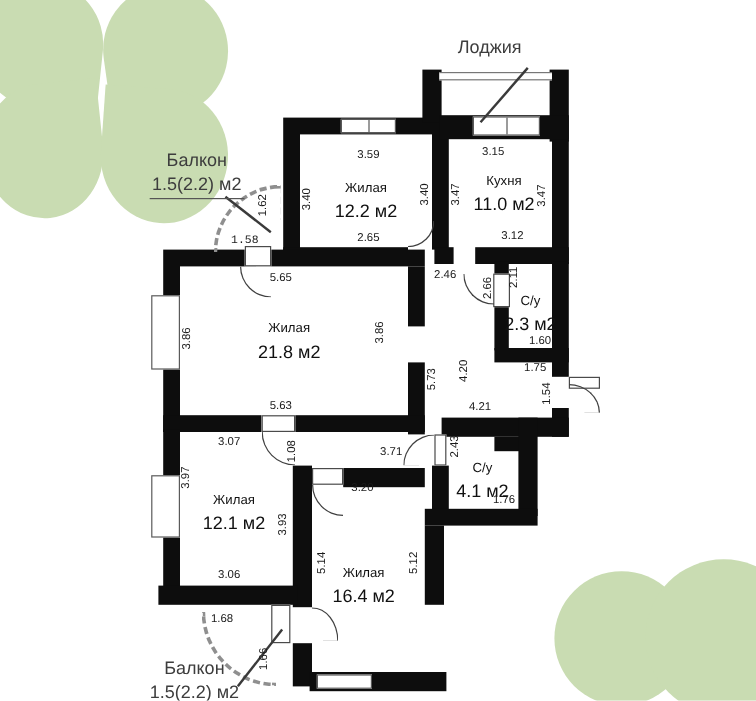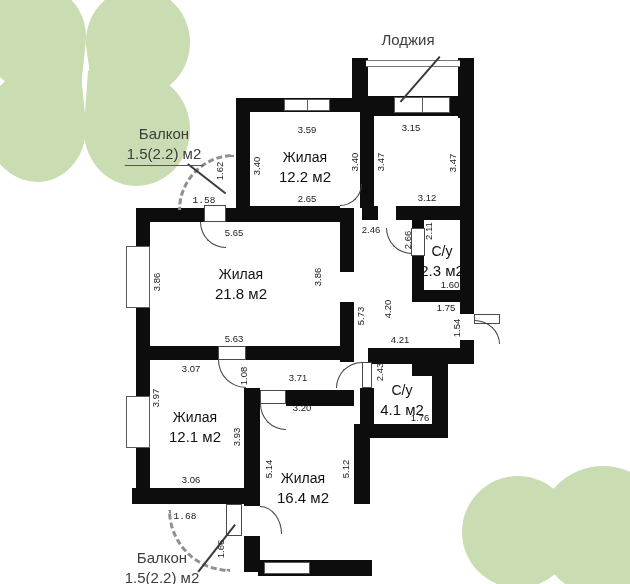--- a/index.html
+++ b/index.html
@@ -18,21 +18,21 @@
   .arc.tr{border-right-width:1.5px;border-top-width:1.5px;border-top-right-radius:100%;}
   .balc{border:0 dashed #8f8f8f;box-sizing:border-box;}
   .balc.tl{border-left-width:3px;border-top-width:3px;border-top-left-radius:100%;}
   .balc.bl{border-left-width:3px;border-bottom-width:3px;border-bottom-left-radius:100%;}
   .leader{position:absolute;height:1.5px;background:#3a3a3a;transform-origin:0 50%;}
   .dim{position:absolute;font-size:9.5px;color:#1a1a1a;white-space:nowrap;
        transform:translate(-50%,-50%);letter-spacing:0;}
   .dim.v{transform:translate(-50%,-50%) rotate(-90deg);}
   .room{position:absolute;transform:translate(-50%,-50%);text-align:center;color:#111;
         line-height:19px;white-space:nowrap;}
-  .room .rn{font-size:14px;}
+  .room .rn{font-size:11px;}
   .room .ra{font-size:15px;}
   .outlabel{position:absolute;transform:translate(-50%,-50%);text-align:center;color:#3d3d3d;
             line-height:20px;white-space:nowrap;font-size:15px;}
   .outlabel .oa{display:inline-block;border-bottom:1px solid #555;padding:0 2px 1px;}
   .greenleaf{position:absolute;background:#c9dcb2;}
   .wm-box{position:absolute;left:288px;top:504px;width:342px;height:80px;background:#fff;}
   .wm{position:absolute;left:2px;top:4px;font-size:52px;font-weight:700;color:#9b1016;
       letter-spacing:-1px;font-family:"Liberation Sans",sans-serif;}
 </style>
 </head>
@@ -114,20 +114,24 @@
 
   <i class="balc tl" style="left:178px;top:154px;width:56px;height:56px;"></i>
   <i class="balc bl" style="left:168px;top:510px;width:62px;height:62px;"></i>
   <i class="leader" style="left:440px;top:56px;width:60px;transform:rotate(131deg);"></i>
   <i class="leader" style="left:188px;top:163px;width:48px;transform:rotate(38deg);"></i>
   <i class="leader" style="left:198px;top:571px;width:60px;transform:rotate(-52deg);"></i>
 
   <div class="room" style="left:305px;top:167px;">
     <div class="rn">Жилая</div>
     <div class="ra">12.2 м2</div>
+  </div>
+  <div class="room" style="left:420px;top:161px;">
+    <div class="rn">Кухня</div>
+    <div class="ra">11.0 м2</div>
   </div>
   <div class="room" style="left:241px;top:284px;">
     <div class="rn">Жилая</div>
     <div class="ra">21.8 м2</div>
   </div>
   <div class="room" style="left:442px;top:261px;">
     <div class="rn">С/у</div>
     <div class="ra">2.3 м2</div>
   </div>
   <div class="room" style="left:402px;top:400px;">
@@ -174,25 +178,25 @@
   <span class="dim v" style="left:428px;top:231px;">2.11</span>
   <span class="dim" style="left:450px;top:284px;">1.60</span>
   <span class="dim" style="left:446px;top:307px;">1.75</span>
   <span class="dim v" style="left:456px;top:328px;">1.54</span>
   <span class="dim v" style="left:387px;top:309px;">4.20</span>
   <span class="dim" style="left:400px;top:339px;">4.21</span>
   <span class="dim v" style="left:360px;top:316px;">5.73</span>
   <span class="dim" style="left:191px;top:368px;">3.07</span>
   <span class="dim v" style="left:155px;top:398px;">3.97</span>
   <span class="dim v" style="left:243px;top:376px;">1.08</span>
-  <span class="dim" style="left:298px;top:377px;text-align:right;">3.71</span>
+  <span class="dim" style="left:326px;top:377px;text-align:right;">3.71</span>
   <span class="dim" style="left:302px;top:407px;">3.20</span>
   <span class="dim v" style="left:379px;top:372px;">2.43</span>
   <span class="dim" style="left:420px;top:417px;">1.76</span>
   <span class="dim v" style="left:236px;top:437px;">3.93</span>
   <span class="dim" style="left:191px;top:479px;">3.06</span>
   <span class="dim v" style="left:268px;top:469px;">5.14</span>
   <span class="dim v" style="left:345px;top:469px;">5.12</span>
-  <span class="dim" style="left:185px;top:516px;font-family:Liberation Mono, monospace;">1.68</span>
+  <span class="dim" style="left:185px;top:516px;">1.68</span>
   <span class="dim v" style="left:220px;top:549px;">1.66</span>
 
 
 </div>
 
 </body></html>

